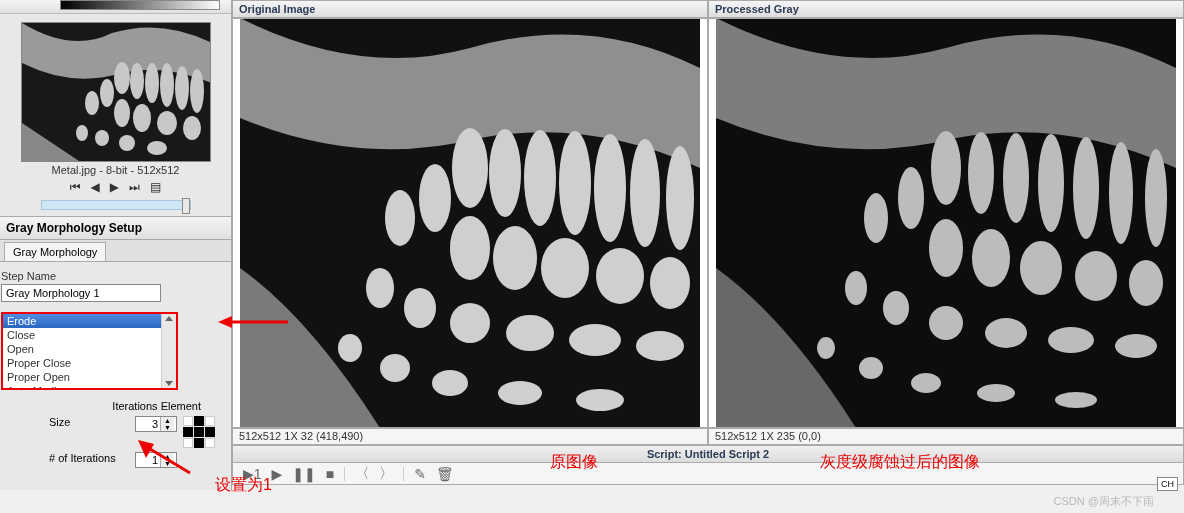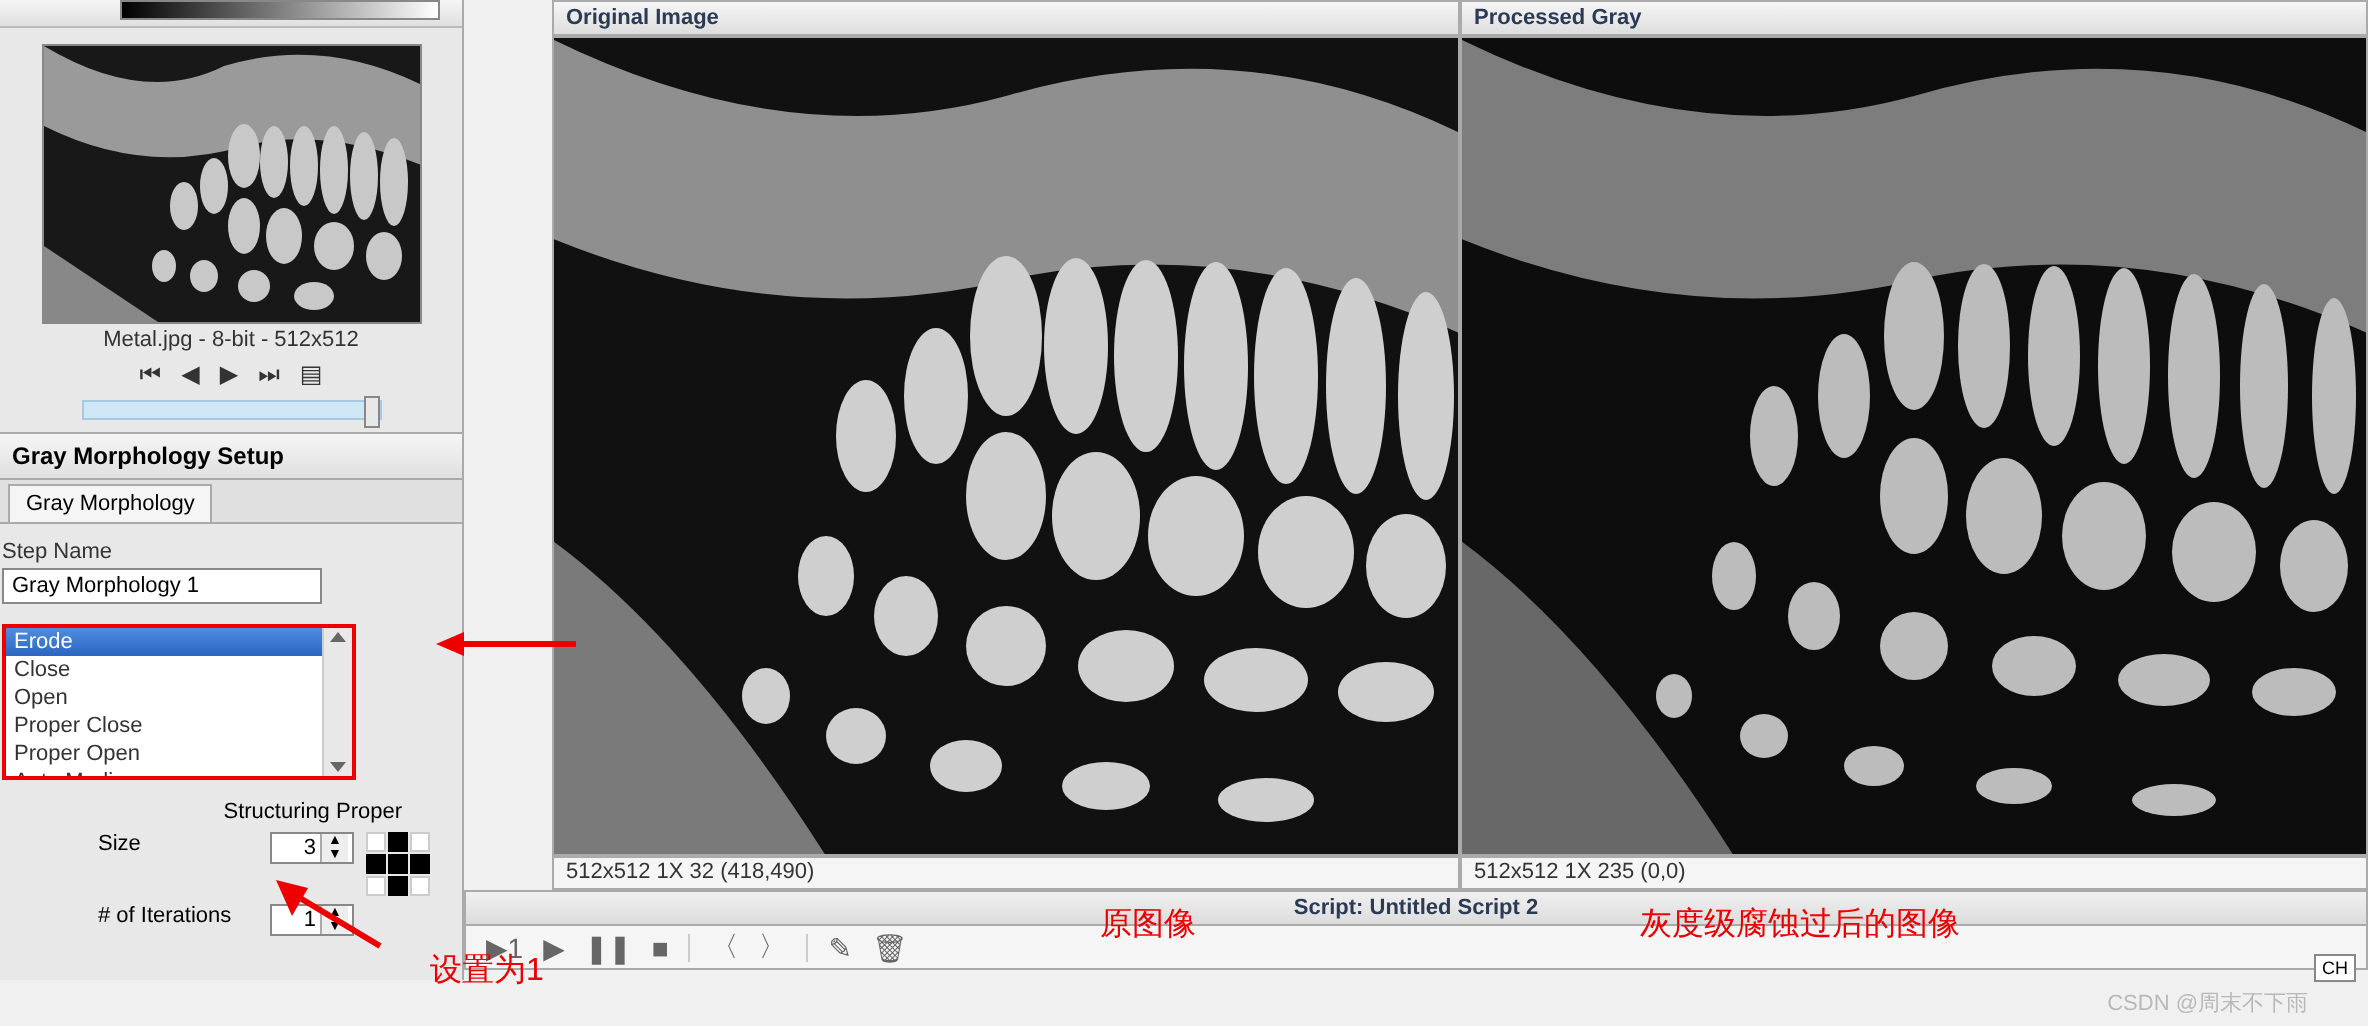--- a/index.html
+++ b/index.html
@@ -39,21 +39,21 @@
 .row-param { display: flex; align-items: flex-start; gap: 6px; margin-top: 4px; margin-left: 48px; }
 .row-param .plabel { width: 80px; }
 .spinner { display: flex; align-items: center; border: 1px solid #888; background: #fff; width: 42px; }
 .spinner input { width: 24px; border: none; text-align: right; padding: 1px 2px; outline: none; }
 .spinner .spins { width: 14px; display: flex; flex-direction: column; border-left: 1px solid #aaa; }
 .spinner .spins div { height: 7px; font-size: 7px; text-align: center; line-height: 7px; background: #eee; cursor: pointer; }
 .struct-grid { display: grid; grid-template-columns: repeat(3, 10px); grid-template-rows: repeat(3, 10px); gap: 1px; }
 .struct-grid div { background: #000; }
 .struct-grid .off { background: #fff; border: 1px solid #ccc; }
 
-.main-area { position: absolute; left: 232px; top: 0; right: 0; height: 445px; background: #fff; margin-left: 44px; }
+.main-area { position: absolute; left: 232px; top: 0; right: 0; height: 445px; background: #fff; }
 .img-header-row { display: flex; height: 18px; }
 .img-header { flex: 1; background: linear-gradient(#f5f5f5,#dedede); border: 1px solid #aaa; padding: 2px 6px; font-weight: bold; color: #2b3a55; }
 .img-row { display: flex; height: 410px; }
 .img-cell { flex: 1; border: 1px solid #aaa; background: #fff; position: relative; overflow: hidden; display: flex; align-items: center; justify-content: center; }
 .status-row { display: flex; height: 17px; }
 .status-cell { flex: 1; border: 1px solid #aaa; background: #f5f5f5; padding: 1px 6px; color: #333; }
 
 .script-bar { position: absolute; left: 232px; top: 445px; right: 0; height: 40px; }
 .script-title { background: linear-gradient(#f0f0f0,#dcdcdc); border: 1px solid #aaa; padding: 2px 8px; font-weight: bold; color: #2b3a55; text-align: center; }
 .script-tools { display: flex; align-items: center; gap: 10px; padding: 2px 10px; background: #f5f5f5; border: 1px solid #aaa; border-top: none; height: 22px; }
@@ -128,21 +128,21 @@
         <div class="list-item">Close</div>
         <div class="list-item">Open</div>
         <div class="list-item">Proper Close</div>
         <div class="list-item">Proper Open</div>
         <div class="list-item">Auto Median</div>
       </div>
       <div class="list-scroll"></div>
     </div>
 
     <div class="struct-section">
-      <div class="struct-label">Structuring Proper</div>
+      <div class="struct-label">Iterations Element</div>
       <div class="row-param">
         <div class="plabel">Size</div>
         <div class="spinner">
           <input value="3" style="">
           <div class="spins">
               <div>▲</div>
               <div>▼</div>
             </div>
         </div>
         <div class="struct-grid">

